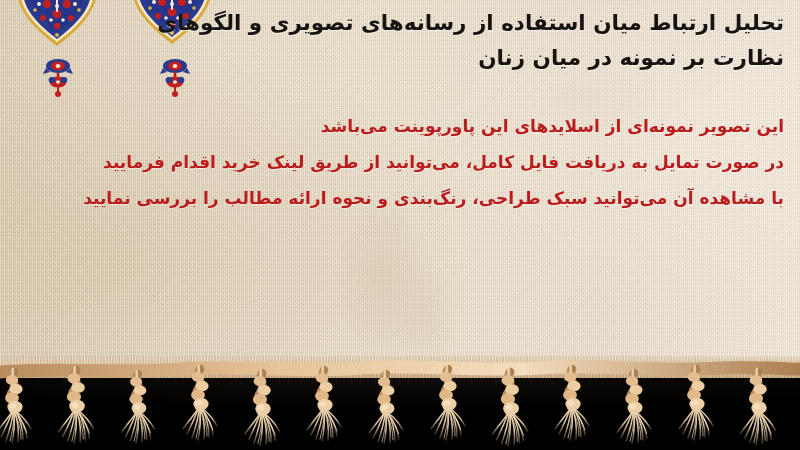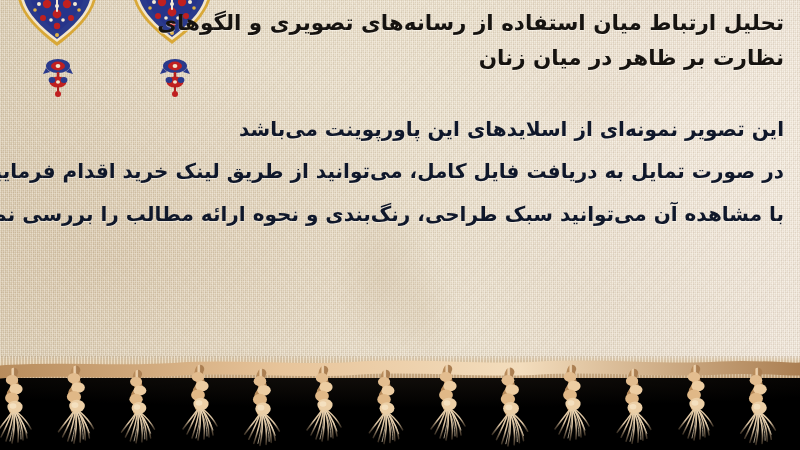--- a/index.html
+++ b/index.html
@@ -74,22 +74,22 @@
     line-height:1.62;
     letter-spacing:.1px;
     text-shadow:0 1px 0 rgba(255,252,244,.55);
   }
   .title .t-line{display:block;white-space:nowrap;}
   .title .t-line.l2{padding-left:0;}
 
   .body{
     position:absolute;top:108px;right:16px;left:14px;
     text-align:right;
-    color:#0f172a;
-    font-size:20px;
+    color:#b91c1c;
+    font-size:17px;
     font-weight:600;
     line-height:2.12;
     text-shadow:0 1px 0 rgba(255,252,244,.5);
   }
   .body .b-line{display:block;white-space:nowrap;}
 
   
   .carpet-end{
     position:absolute;left:0;right:0;bottom:0;height:82px;
     background:
@@ -200,21 +200,21 @@
       <g>
         <use href="#pendant" transform="translate(175,66)"></use>
       </g>
     </svg>
   </div>
 
   <div class="text-layer">
 
     <div class="title">
       <span class="t-line l1">تحلیل ارتباط میان استفاده از رسانه‌های تصویری و الگوهای</span>
-      <span class="t-line l2">نظارت بر ظاهر در میان زنان</span>
+      <span class="t-line l2">نظارت بر نمونه در میان زنان</span>
     </div>
 
     <div class="body">
       <span class="b-line">این تصویر نمونه‌ای از اسلایدهای این پاورپوینت می‌باشد</span>
       <span class="b-line">در صورت تمایل به دریافت فایل کامل، می‌توانید از طریق لینک خرید اقدام فرمایید</span>
       <span class="b-line">با مشاهده آن می‌توانید سبک طراحی، رنگ‌بندی و نحوه ارائه مطالب را بررسی نمایید</span>
     </div>
 
   </div>
 

